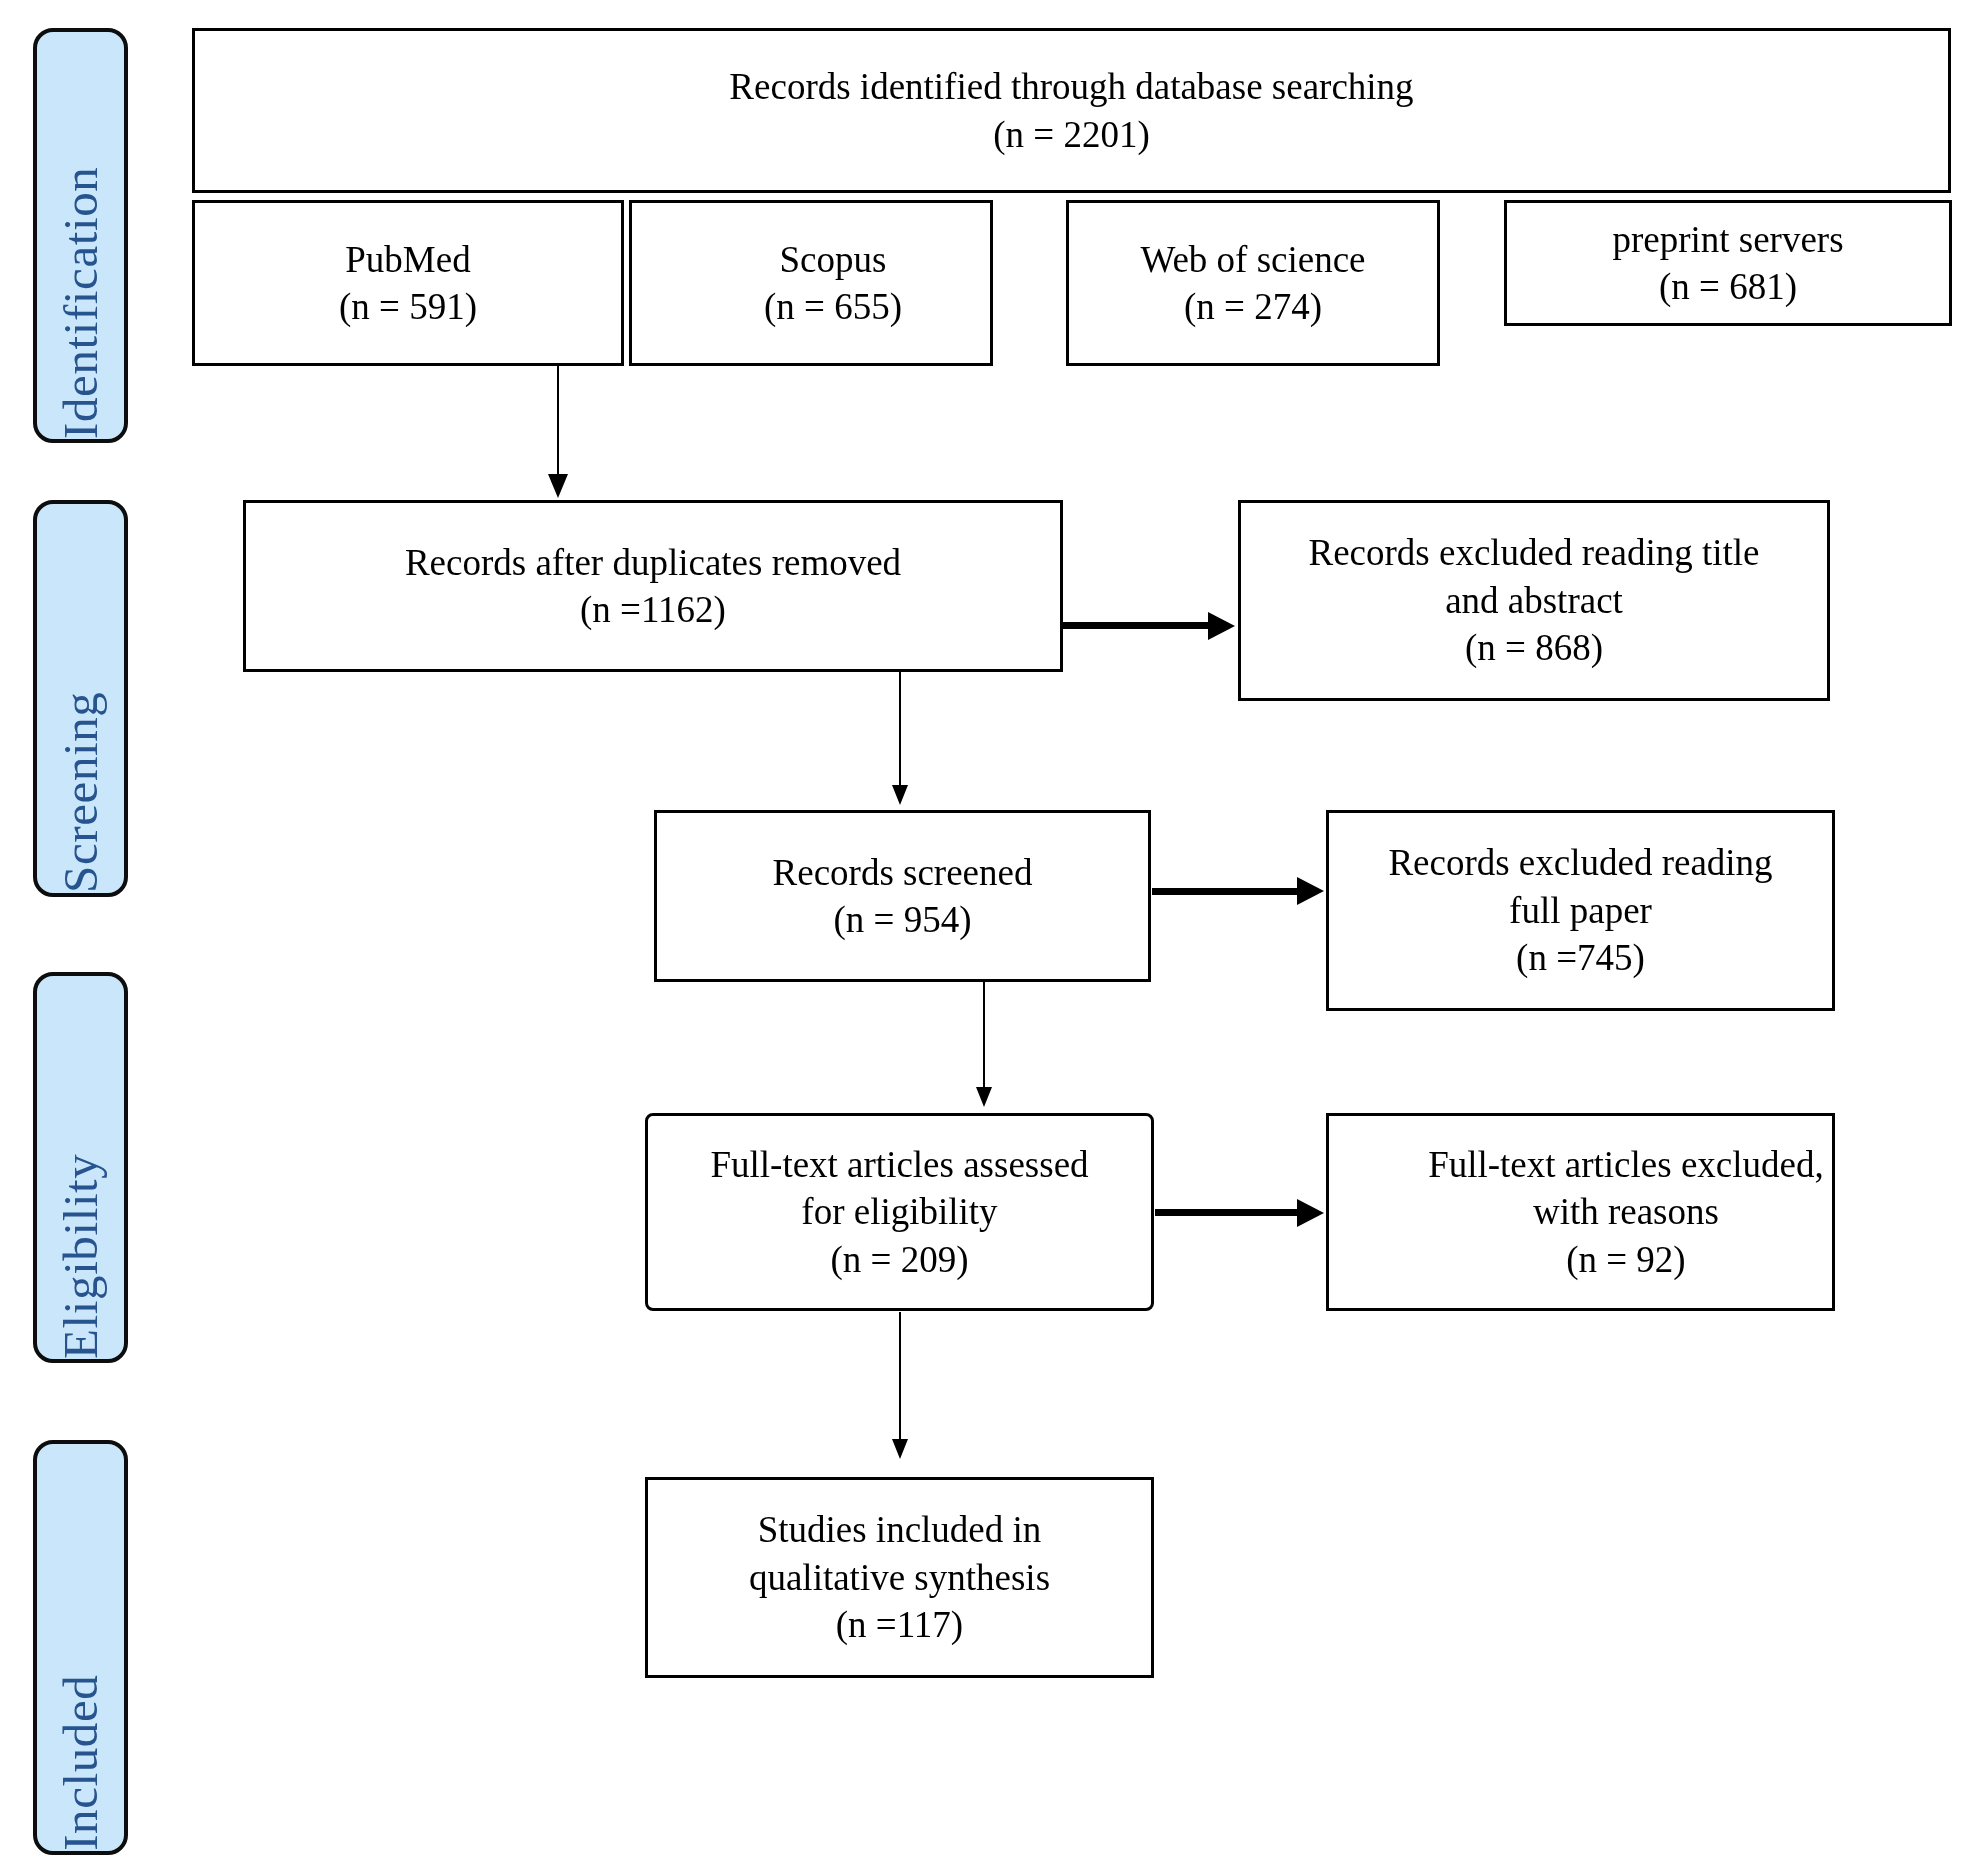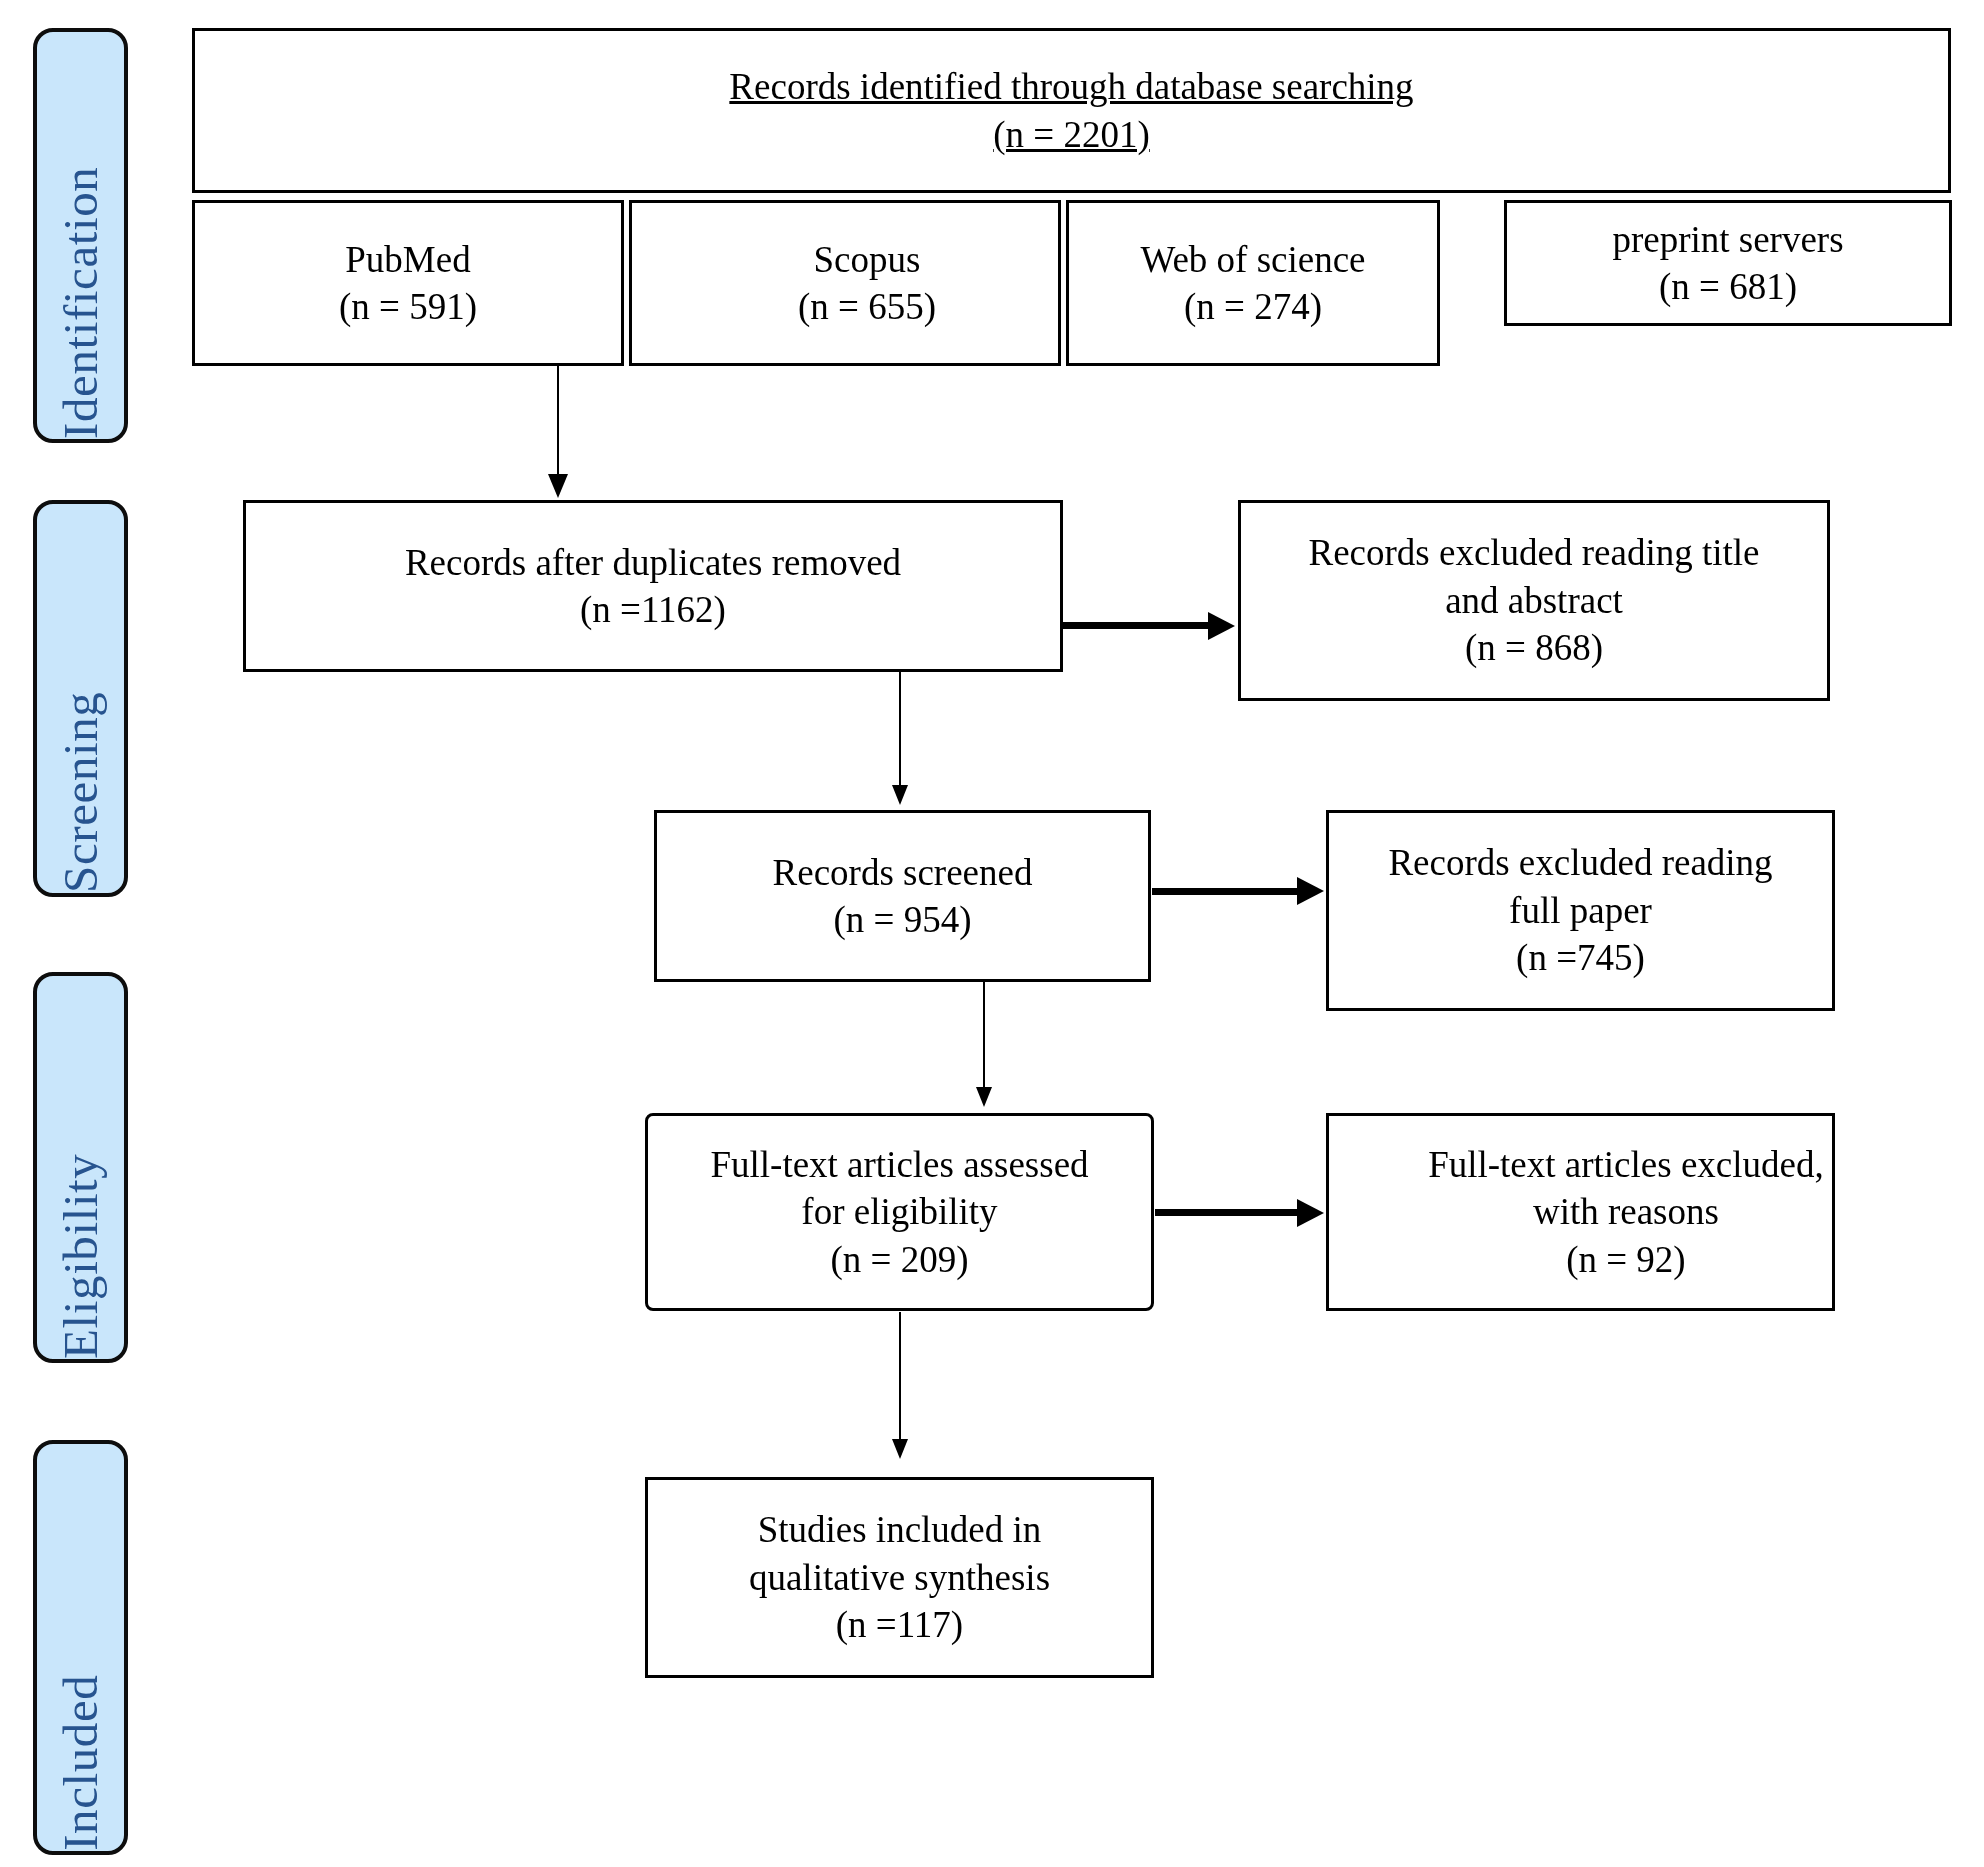--- a/index.html
+++ b/index.html
@@ -96,29 +96,29 @@
   </div>
 
   <div class="stage-pill" style="left:33px; top:972px; width:95px; height:391px;">
     <span class="stage-text">Eligibility</span>
   </div>
 
   <div class="stage-pill" style="left:33px; top:1440px; width:95px; height:415px;">
     <span class="stage-text">Included</span>
   </div>
 
-  <div class="fbox thick" style="left:192px; top:28px; width:1759px; height:165px;text-decoration:underline;">
+  <div class="fbox thick" style="left:192px; top:28px; width:1759px; height:165px;">
     <div class="btext"><span>Records identified through database searching</span><br><span>(n = 2201)</span></div>
   </div>
 
   <div class="fbox" style="left:192px; top:200px; width:432px; height:166px;">
     <div class="btext"><span>PubMed</span><br><span>(n = 591)</span></div>
   </div>
 
-  <div class="fbox" style="left:629px; top:200px; width:432px; height:166px;padding-left:44px;">
+  <div class="fbox" style="left:629px; top:200px; width:364px; height:166px;padding-left:44px;">
     <div class="btext"><span>Scopus</span><br><span>(n = 655)</span></div>
   </div>
 
   <div class="fbox" style="left:1066px; top:200px; width:374px; height:166px;">
     <div class="btext"><span>Web of science</span><br><span>(n = 274)</span></div>
   </div>
 
   <div class="fbox" style="left:1504px; top:200px; width:448px; height:126px;">
     <div class="btext"><span>preprint servers</span><br><span>(n = 681)</span></div>
   </div>

